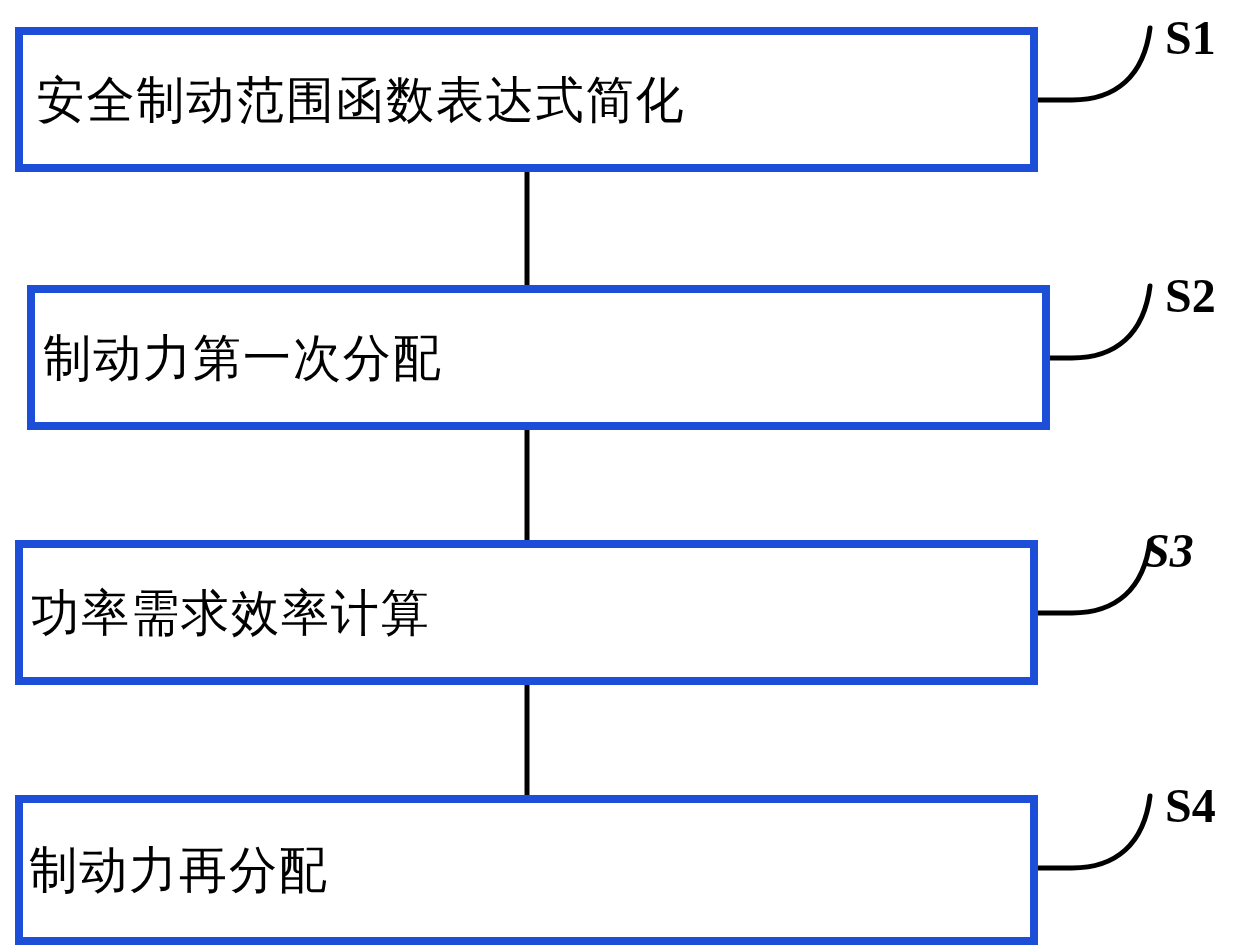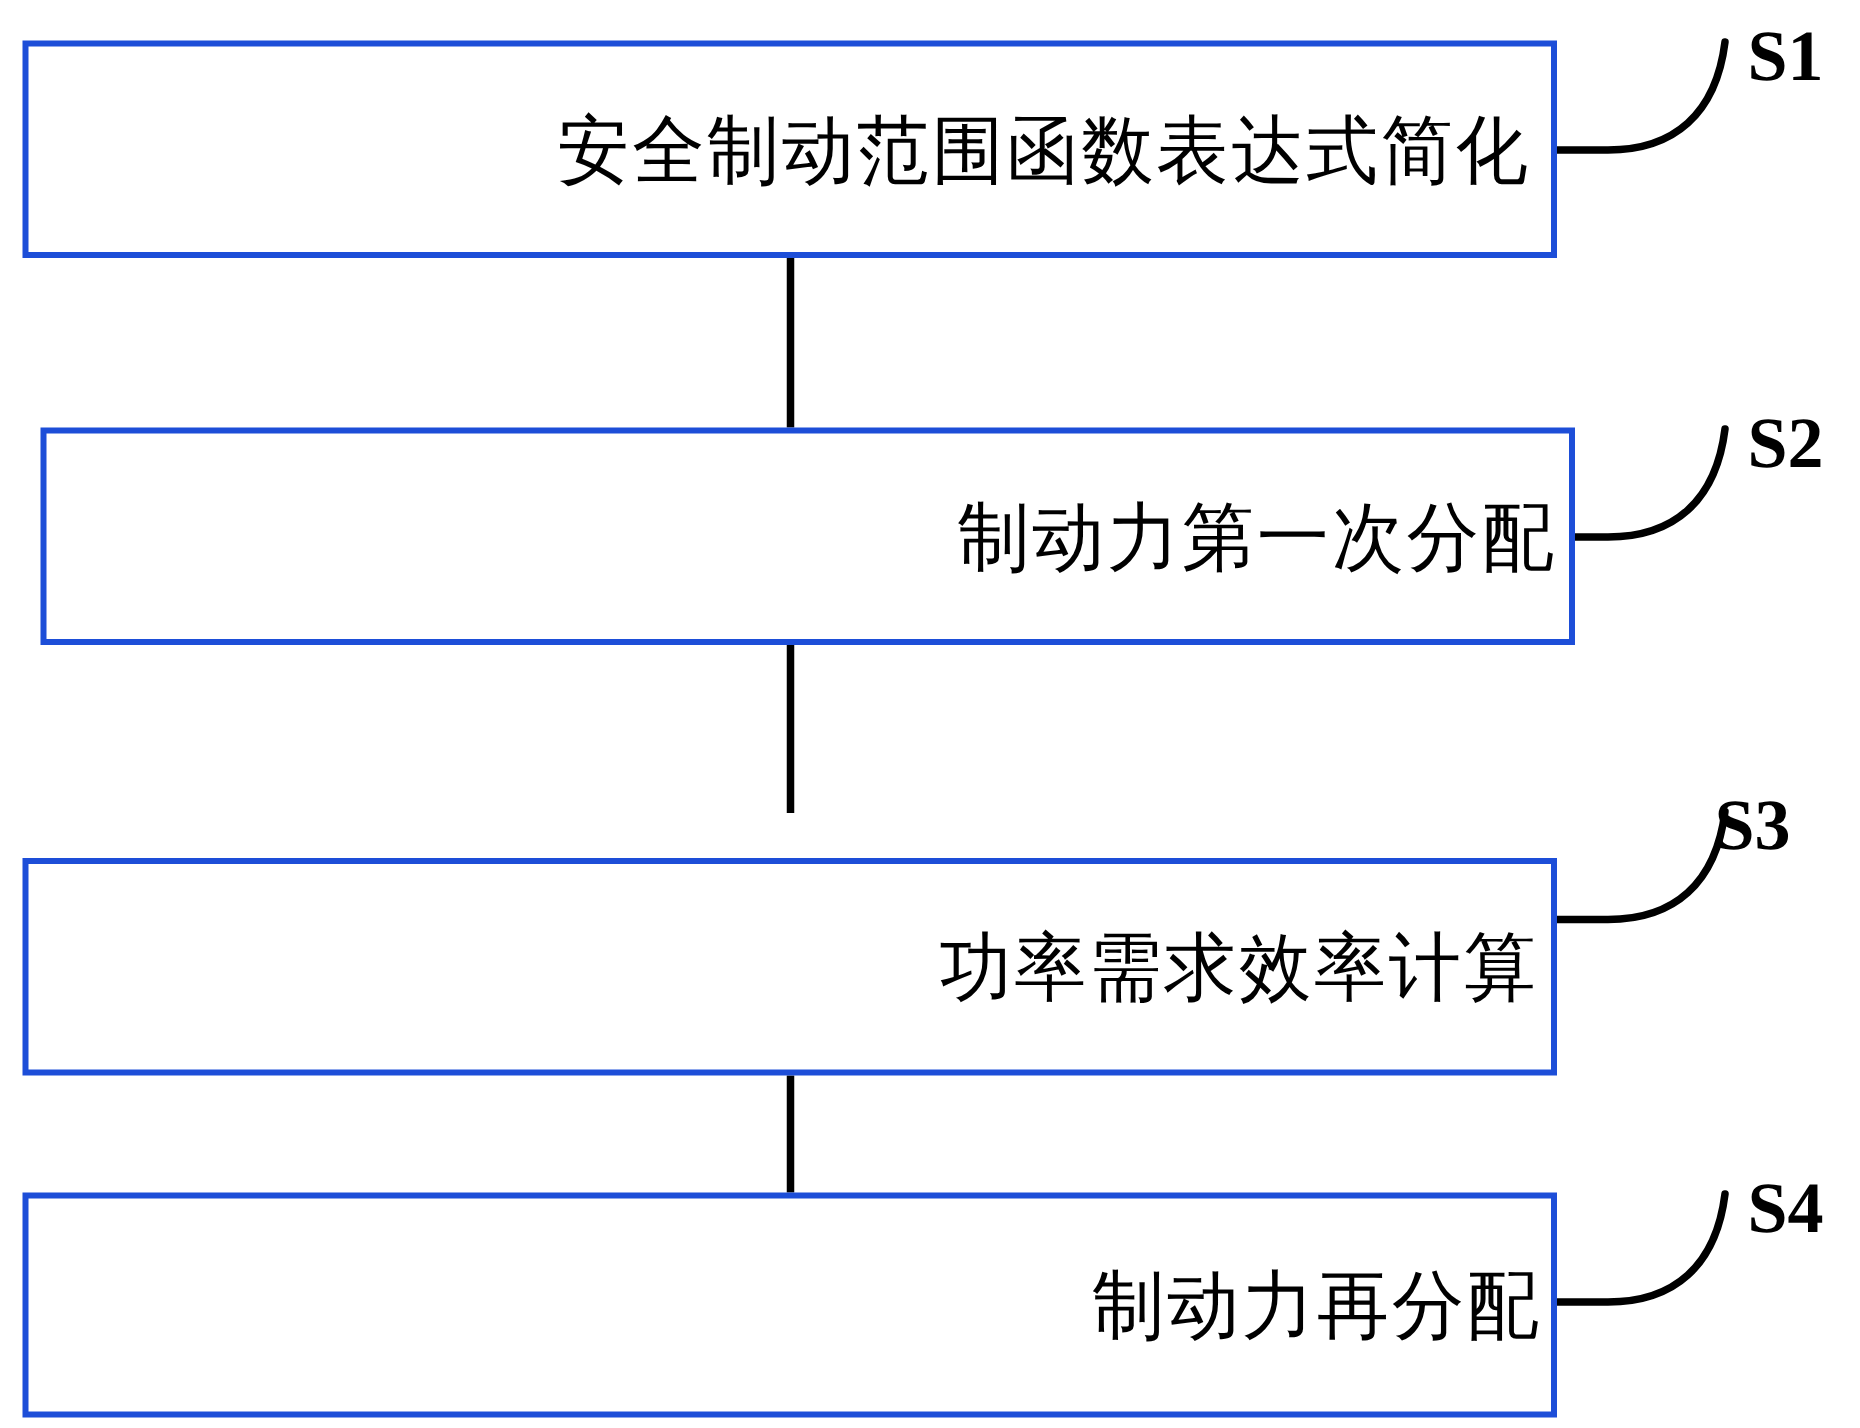--- a/index.html
+++ b/index.html
@@ -14,25 +14,25 @@
   #canvas {
     position: relative;
     width: 1240px;
     height: 952px;
     background: #ffffff;
     overflow: hidden;
   }
   .node-box {
     position: absolute;
     box-sizing: border-box;
-    border: 4px solid #1d4ed8;
+    border: 8px solid #1d4ed8;
     background: #ffffff;
     display: flex;
     align-items: center;
-    justify-content: flex-end;
+    justify-content: flex-start;
   }
   .node-label {
     font-family: "DejaVu Sans", "Liberation Sans", sans-serif;
     font-size: 50px;
     line-height: 1;
     color: #000000;
     letter-spacing: 2px;
     white-space: nowrap;
     font-weight: 500;
     transform: scaleX(0.96);
@@ -75,23 +75,23 @@
   <div class="node-box" style="left:15px; top:27px; width:1023px; height:145px;">
     <span class="node-label">安全制动范围函数表达式简化</span>
   </div>
   <div class="step-tag" style="left:1165px; top:14px;">S1</div>
 
   <div class="node-box" style="left:27px; top:285px; width:1023px; height:145px;">
     <span class="node-label">制动力第一次分配</span>
   </div>
   <div class="step-tag" style="left:1165px; top:272px;">S2</div>
 
-  <div class="node-box" style="left:15px; top:540px; width:1023px; height:145px;margin-top:32px;">
+  <div class="node-box" style="left:15px; top:540px; width:1023px; height:145px;">
     <span class="node-label">功率需求效率计算</span>
   </div>
-  <div class="step-tag" style="left:1143px; top:527px;">S3</div>
+  <div class="step-tag" style="left:1143px; top:527px;font-style:italic;">S3</div>
 
   <div class="node-box" style="left:15px; top:795px; width:1023px; height:150px;">
     <span class="node-label">制动力再分配</span>
   </div>
   <div class="step-tag" style="left:1165px; top:782px;">S4</div>
 
 </div>
 
 </body></html>

